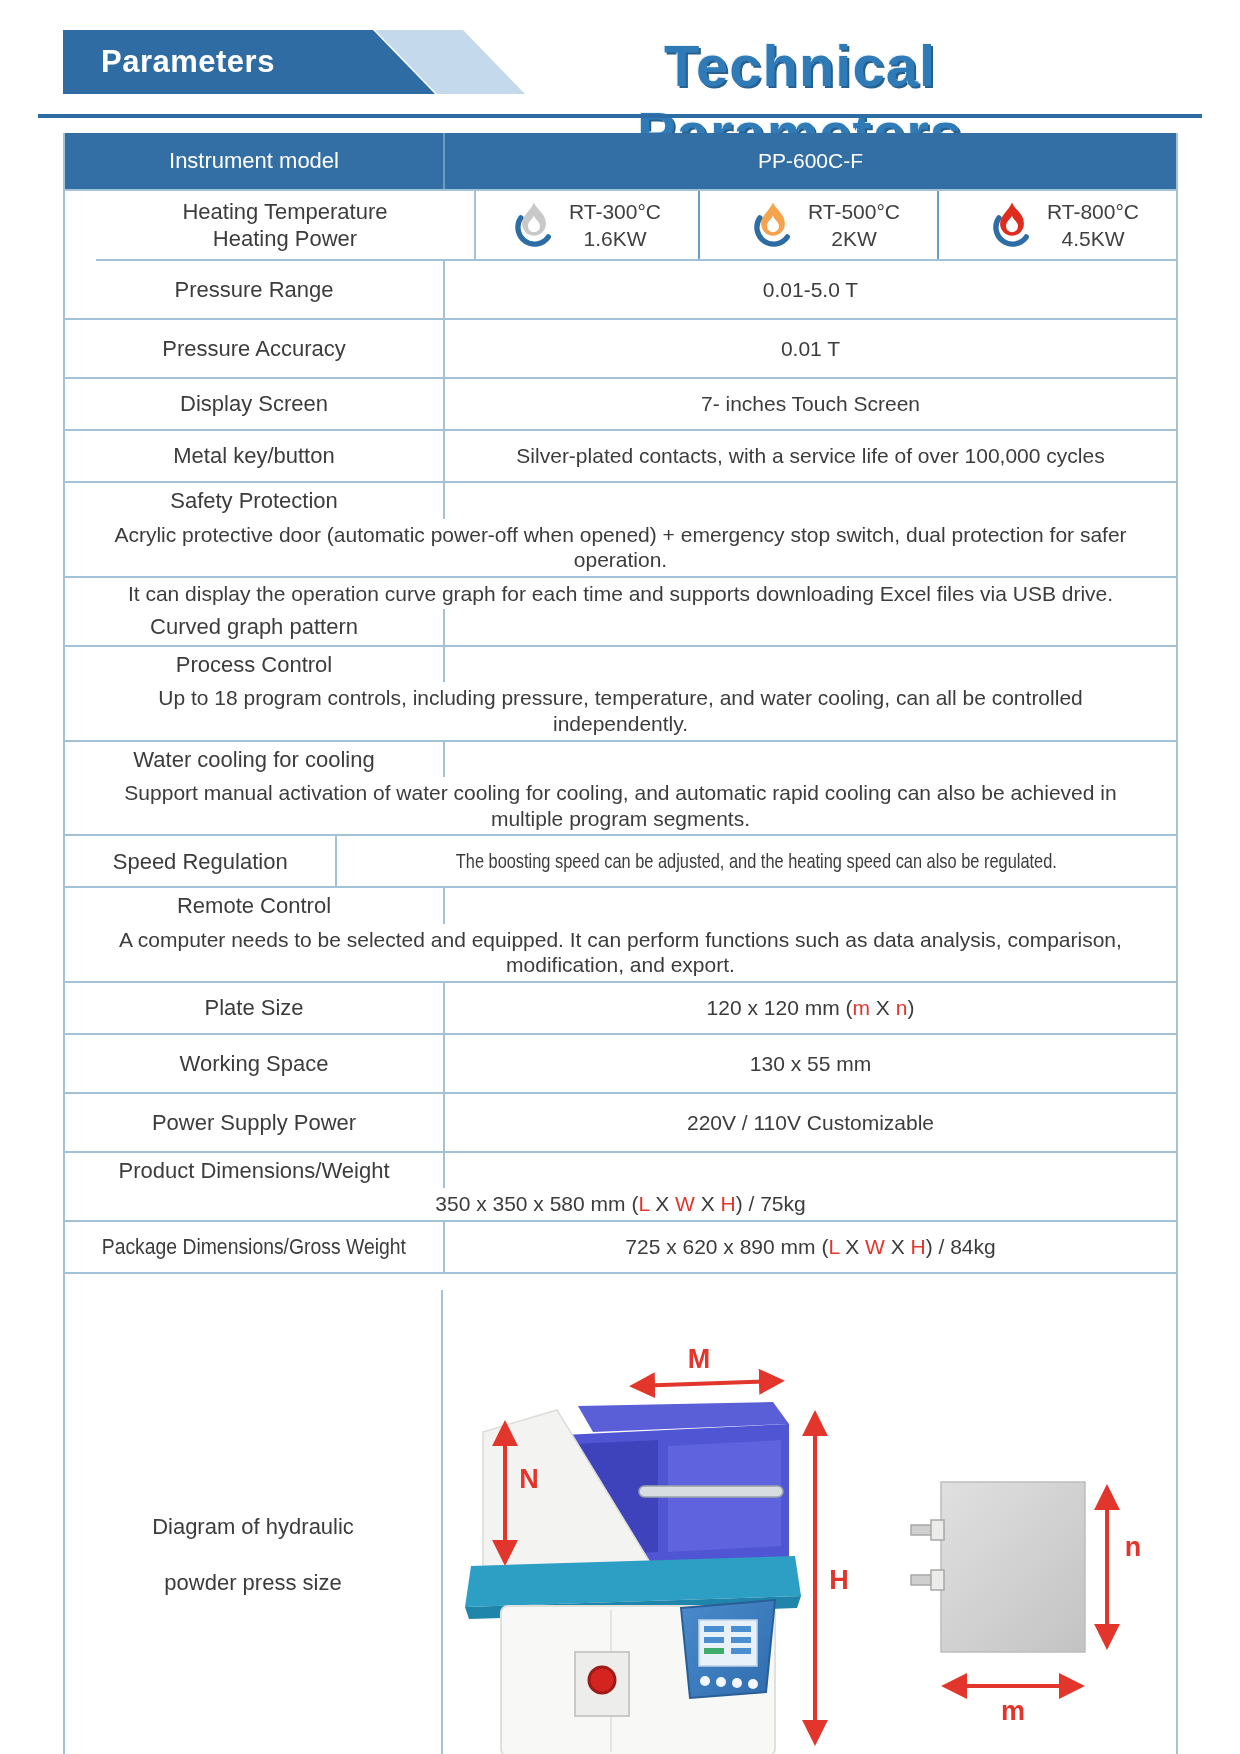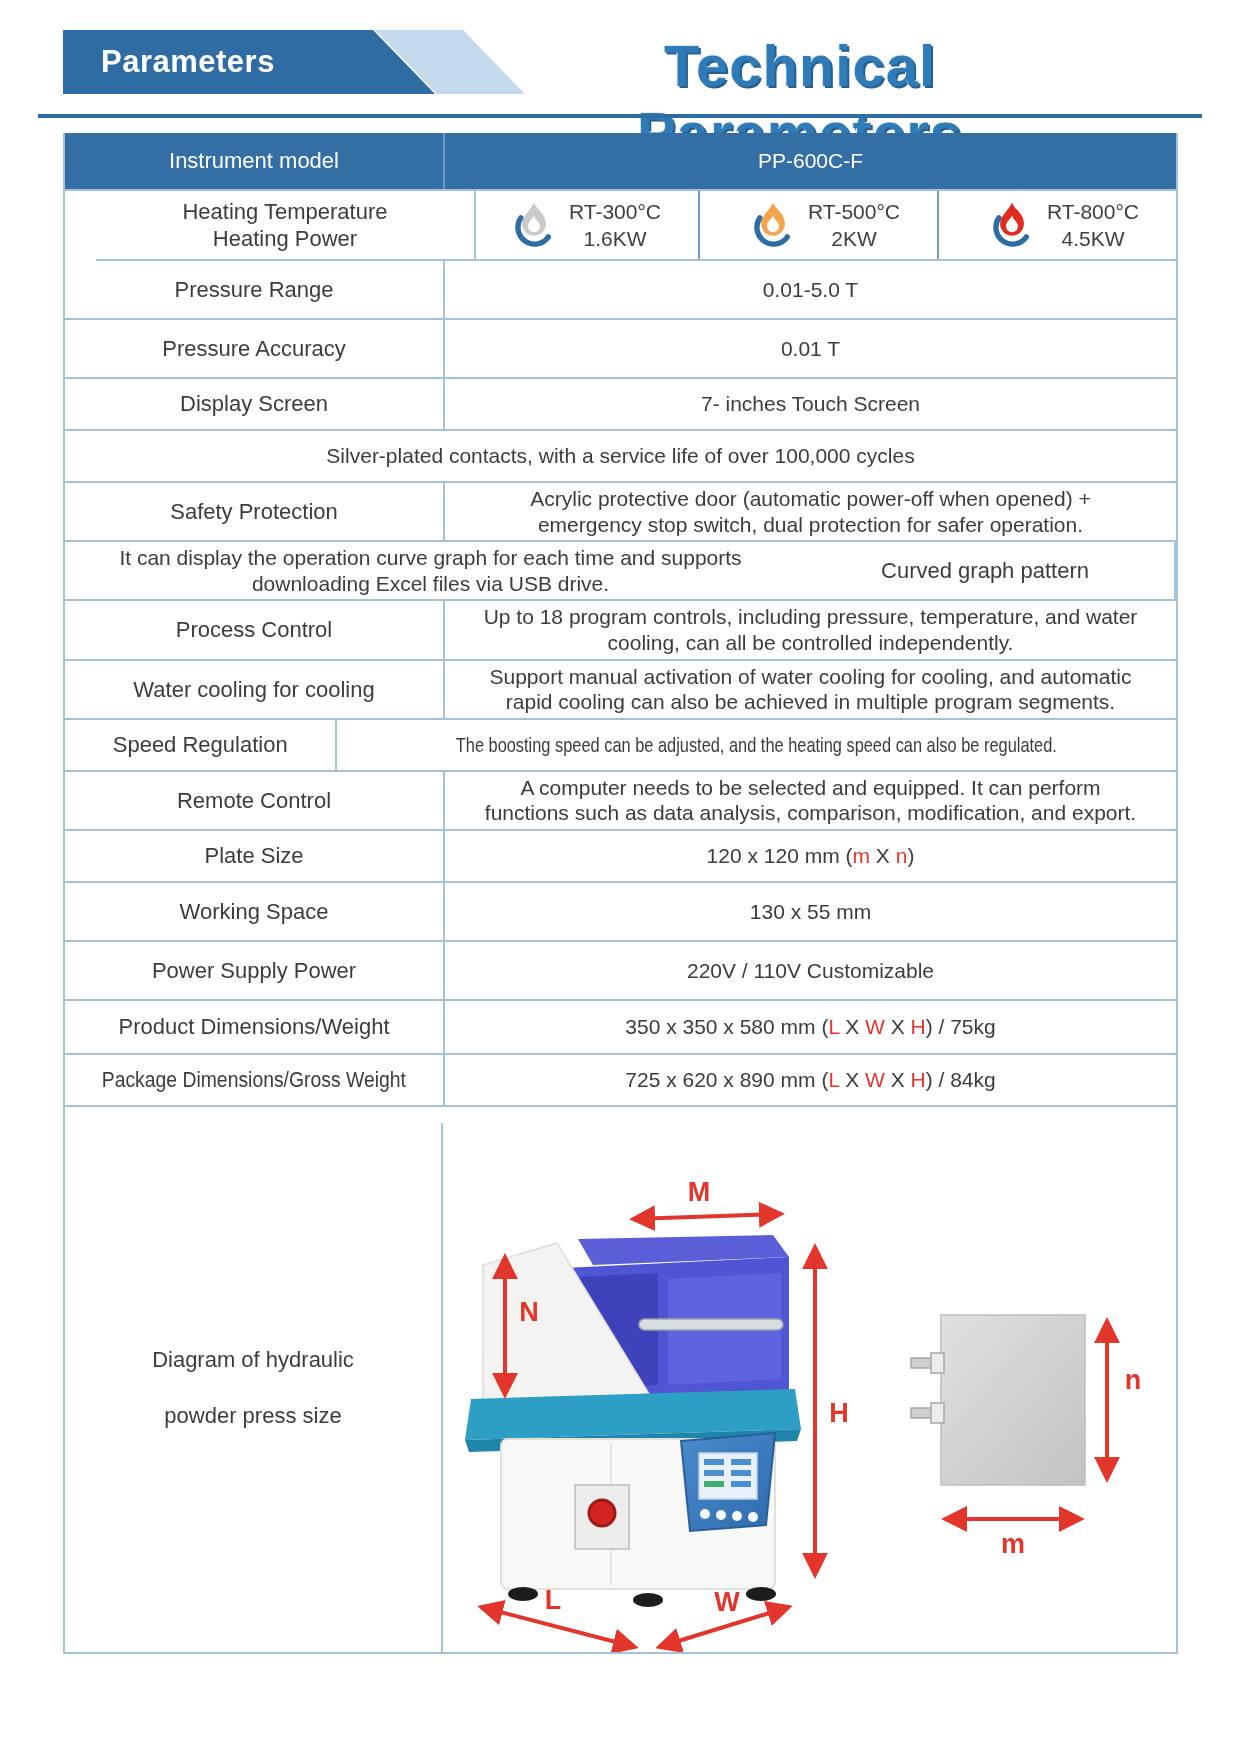--- a/index.html
+++ b/index.html
@@ -32,21 +32,21 @@
     border-left:2px solid #a3c2d8;border-right:2px solid #a3c2d8;border-bottom:2px solid #a3c2d8;
     box-sizing:border-box;
   }
   .row{display:flex;border-bottom:2px solid #a3c2d8;background:#ffffff;}
   .row:last-child{border-bottom:none;}
   .cell{display:flex;align-items:center;justify-content:center;text-align:center;box-sizing:border-box;}
   .label-cell{width:380px;border-right:2px solid #a3c2d8;font-size:22px;color:#3c3c3c;flex-direction:column;line-height:1.25;padding:4px 10px;}
   .value-cell{flex:1;font-size:21px;color:#3c3c3c;padding:3px 34px;line-height:1.22;flex-direction:column;}
   .head-row{background:#336fa4;min-height:56px;}
   .head-row .label-cell,.head-row .value-cell{color:#ffffff;border-right-color:#6d9cc0;}
-  .h50{min-height:50px;} .h52{min-height:52px;} .h56{min-height:57px;} .h68{min-height:68px;margin-left:31px;}
+  .h50{min-height:50px;} .h52{min-height:52px;flex-direction:column;} .h56{min-height:57px;} .h68{min-height:68px;margin-left:31px;}
   .heating-values{flex:1;display:flex;gap:15px;}
   .heat-cell{flex:1;display:flex;align-items:center;justify-content:center;gap:14px;border-right:2px solid #6d9cc0;padding:6px 4px;}
   .heat-cell:last-child{border-right:none;}
   .heat-text{display:flex;flex-direction:column;align-items:center;line-height:1.3;font-size:21px;}
   .flame{width:42px;height:50px;flex:0 0 auto;}
   .red{color:#e2352b;}
   .condensed-88{display:inline-block;transform:scaleX(.88);transform-origin:center;white-space:nowrap;}
   .condensed-78{display:inline-block;transform:scaleX(.78);transform-origin:center;white-space:nowrap;}
   .diagram-row{height:545px;}
   .diagram-label{justify-content:center;gap:28px;margin-top:16px;}
@@ -119,20 +119,21 @@
   </div>
   <div class="row h56">
     <div class="cell label-cell">Pressure Accuracy</div>
     <div class="cell value-cell">0.01 T</div>
   </div>
   <div class="row h50">
     <div class="cell label-cell">Display Screen</div>
     <div class="cell value-cell">7- inches Touch Screen</div>
   </div>
   <div class="row h50">
+    <div class="cell label-cell">Metal key/button</div>
     <div class="cell value-cell">Silver-plated contacts, with a service life of over 100,000 cycles</div>
   </div>
   <div class="row h52">
     <div class="cell label-cell">Safety Protection</div>
     <div class="cell value-cell">Acrylic protective door (automatic power-off when opened) + emergency stop switch, dual protection for safer operation.</div>
   </div>
   <div class="row h52">
     <div class="cell value-cell">It can display the operation curve graph for each time and supports downloading Excel files via USB drive.</div>
     <div class="cell label-cell">Curved graph pattern</div>
   </div>

